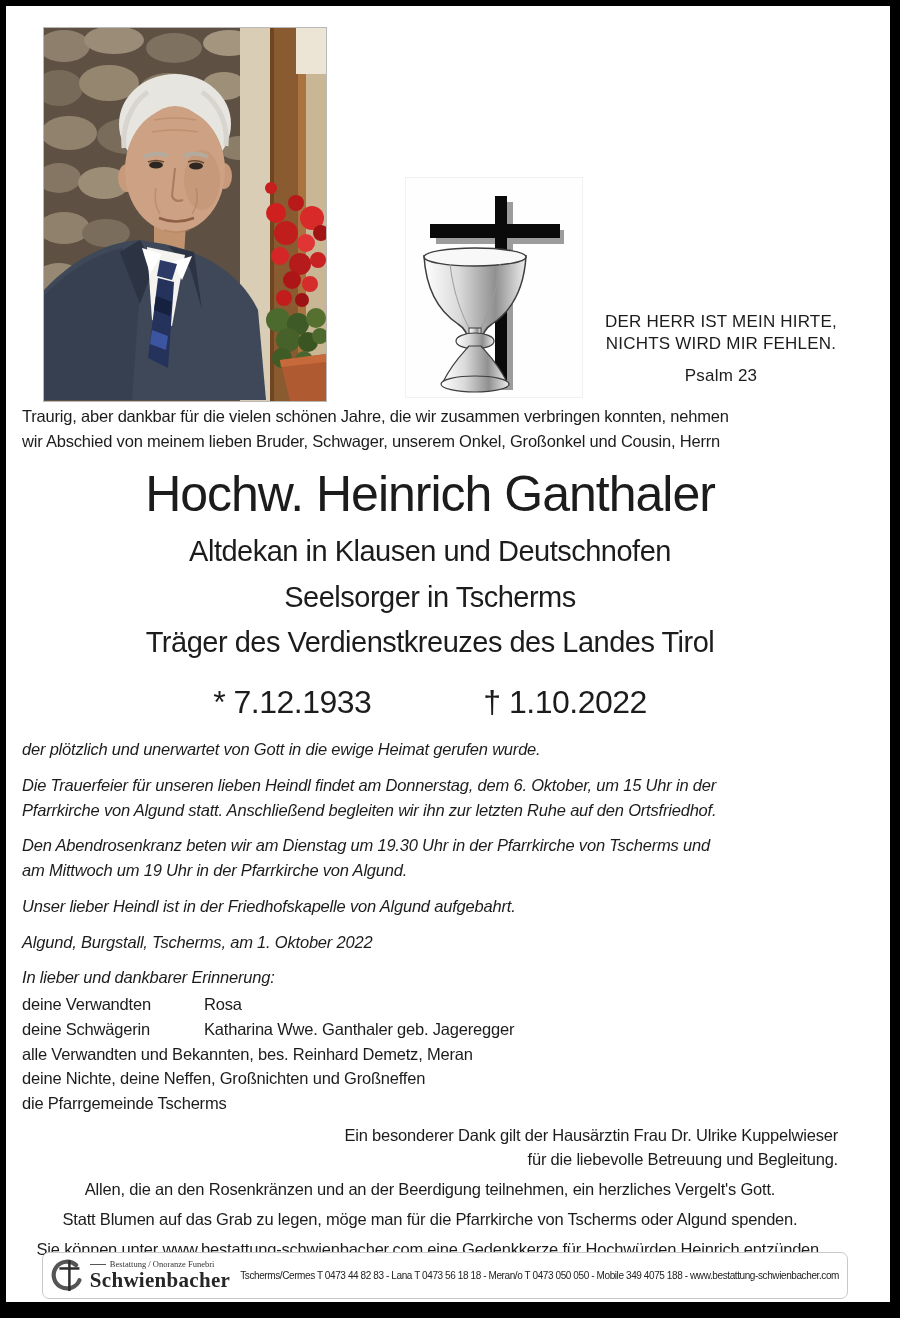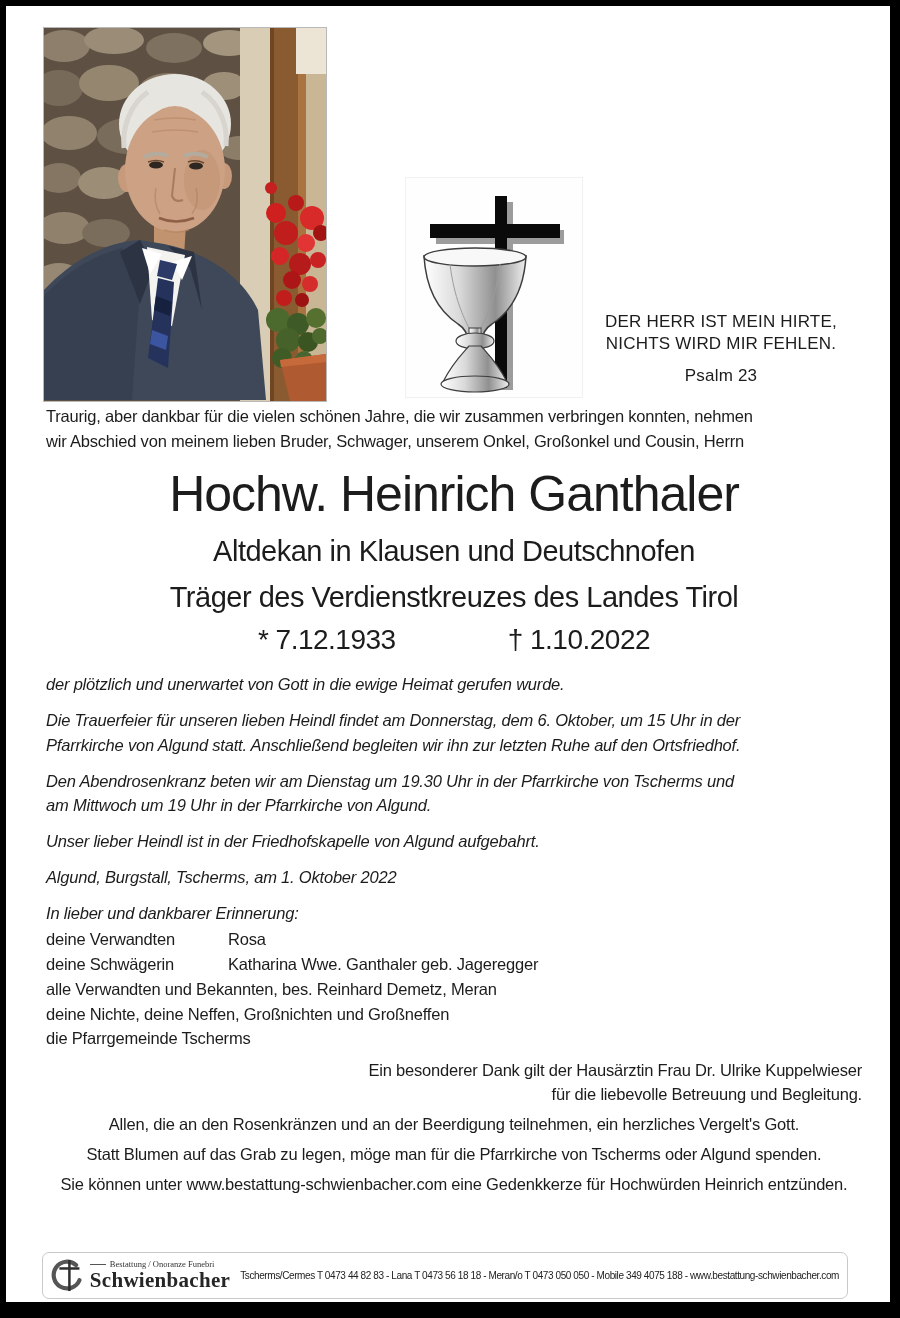--- a/index.html
+++ b/index.html
@@ -8,27 +8,27 @@
     border-style:solid; border-color:#000; border-width:6px 10px 16px 6px;
     box-sizing:border-box; overflow:hidden;
     font-family:"Liberation Sans", sans-serif; color:#1c1c1c;
   }
   .photo { position:absolute; left:37px; top:21px; width:282px; height:373px; border:1px solid #b8b8b8; }
   .photo svg { display:block; }
   .chalice-box { position:absolute; left:399px; top:171px; width:176px; height:219px; background:#fefefe; border:1px solid #f1f1f1; }
   .psalm { position:absolute; left:585px; top:305px; width:260px; text-align:center; font-size:17px; line-height:1.32; letter-spacing:0.2px; }
   .psalm-ref { margin-top:9px; }
 
-  .content { position:absolute; left:40px; top:398px; width:816px; }
+  .content { position:absolute; left:16px; top:398px; width:816px; }
   .line { white-space:nowrap; }
   .intro { font-size:16.5px; line-height:1.5; letter-spacing:-0.2px; }
   .name { font-size:50px; font-weight:400; letter-spacing:-1px; text-align:center; margin:12px 0 0 0; line-height:1.15; }
   .subtitle { font-size:29px; letter-spacing:-0.5px; text-align:center; line-height:1.3; }
   .sub-a { margin-top:10px; } .sub-b { margin-top:8px; } .sub-c { margin-top:8px; }
-  .dates { display:flex; justify-content:center; gap:112px; font-size:28px; letter-spacing:-0.5px; margin-top:8px; }
+  .dates { display:flex; justify-content:center; gap:112px; font-size:32px; letter-spacing:-0.5px; margin-top:22px; }
   .para { font-size:16.5px; line-height:1.5; letter-spacing:-0.2px; margin-top:11px;font-style:italic; }
   .para-first { margin-top:16px; }
   .family { margin-top:2px; font-size:16.5px; line-height:1.5; letter-spacing:-0.2px; }
   .family-row { display:flex; }
   .family-label { flex:0 0 182px; }
   .thanks { margin-top:8px; text-align:right; font-size:16.5px; line-height:1.45; letter-spacing:-0.2px; }
   .center-line { margin-top:6px; text-align:center; white-space:nowrap; font-size:16.5px; line-height:1.45; letter-spacing:-0.2px; }
 
   .footer {
     position:absolute; left:36px; top:1246px; width:806px; height:47px;
@@ -189,20 +189,21 @@
   </div>
 
   <div class="content">
     <div class="intro">
       <div class="line">Traurig, aber dankbar für die vielen schönen Jahre, die wir zusammen verbringen konnten, nehmen</div>
       <div class="line">wir Abschied von meinem lieben Bruder, Schwager, unserem Onkel, Großonkel und Cousin, Herrn</div>
     </div>
 
     <h1 class="name">Hochw. Heinrich Ganthaler</h1>
     <div class="subtitle sub-a">Altdekan in Klausen und Deutschnofen</div>
+    <div class="subtitle sub-b">Seelsorger in Tscherms</div>
     <div class="subtitle sub-c">Träger des Verdienstkreuzes des Landes Tirol</div>
 
     <div class="dates">
       <span>* 7.12.1933</span>
       <span>† 1.10.2022</span>
     </div>
 
     <div class="para para-first">
       <div class="line">der plötzlich und unerwartet von Gott in die ewige Heimat gerufen wurde.</div>
     </div>

